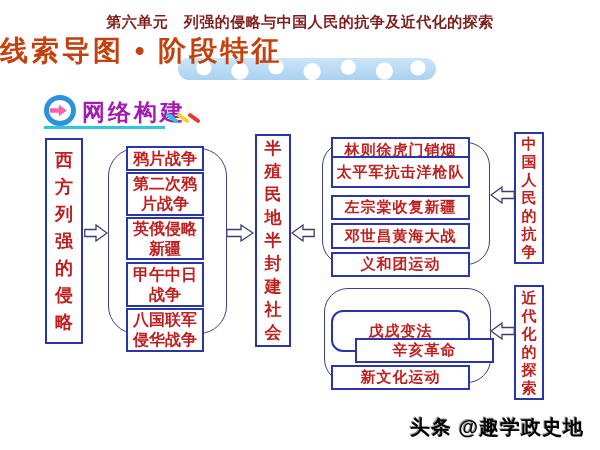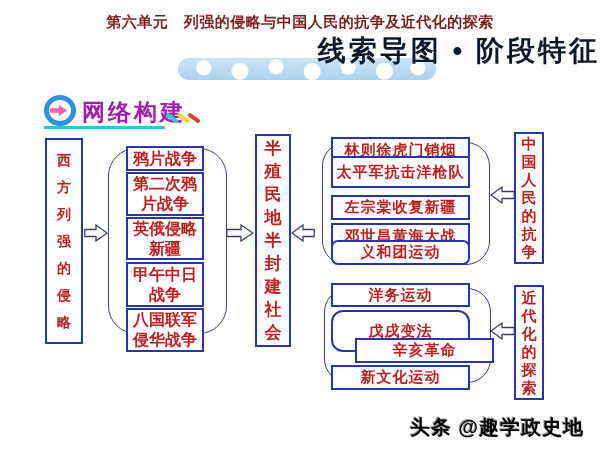--- a/index.html
+++ b/index.html
@@ -21,22 +21,22 @@
       radial-gradient(circle at 10% 45%, #ffffff 0 7px, rgba(255,255,255,0) 8px),
       radial-gradient(circle at 24% 60%, #ffffff 0 8px, rgba(255,255,255,0) 9px),
       radial-gradient(circle at 38% 40%, #ffffff 0 7px, rgba(255,255,255,0) 8px),
       radial-gradient(circle at 52% 62%, #ffffff 0 8px, rgba(255,255,255,0) 9px),
       radial-gradient(circle at 66% 42%, #ffffff 0 7px, rgba(255,255,255,0) 8px),
       radial-gradient(circle at 80% 60%, #ffffff 0 8px, rgba(255,255,255,0) 9px),
       radial-gradient(circle at 93% 45%, #ffffff 0 7px, rgba(255,255,255,0) 8px),
       linear-gradient(#cde4f8, #a9d2f0);
   }
   .main-title {
-    position:absolute; top:32px; left:0; width:600px; text-align:right;
-    color:#0f172a; font-size:28px; font-weight:bold; letter-spacing:3px;
+    position:absolute; top:32px; left:0; width:600px; text-align:left;
+    color:#c2410c; font-size:28px; font-weight:bold; letter-spacing:3px;
   }
   
   .badge-icon {
     position:absolute; left:44px; top:95px; width:32px; height:31px;
     border:5px solid #2b93dc; border-radius:50%; background:#fff;
     display:flex; align-items:center; justify-content:center;
   }
   .badge-arrow {
     width:17px; height:13px; background:#f263ae; margin-left:-3px;
     clip-path:polygon(0 32%, 52% 32%, 52% 5%, 100% 50%, 52% 95%, 52% 68%, 0 68%);
@@ -59,38 +59,38 @@
     justify-content:center; text-align:center; z-index:2;
     word-break:break-all; line-height:1.25;
   }
   .bracket {
     position:absolute; border:1.5px solid #3c3f8c; border-radius:28px;
     background:transparent; z-index:1;
   }
   .arrow-wrap { position:absolute; z-index:2; }
   
   .vbox { word-break:break-all; }
-  #left-box    { left:45px;  top:138px; width:38px; height:206px; font-size:14px; line-height:27px; padding:0 6px; }
+  #left-box    { left:45px;  top:138px; width:38px; height:206px; font-size:18px; line-height:27px; padding:0 6px; }
   #center-box  { left:255px; top:134px; width:36px; height:213px; font-size:17px; line-height:23px; padding:0 5px; }
   #res-box     { left:514px; top:132px; width:30px; height:132px; font-size:15px; line-height:18px; padding:0 3px; }
   #mod-box     { left:514px; top:285px; width:30px; height:115px; font-size:15px; line-height:18px; padding:0 4px; }
   
   .inv { left:126px; width:78px; font-size:16px; padding:0 2px;font-family:Liberation Serif, serif; }
   #inv1 { top:146px; height:25px; }
   #inv2 { top:172px; height:44px; }
   #inv3 { top:217px; height:43px; }
   #inv4 { top:262px; height:45px; }
   #inv5 { top:308px; height:44px; }
   
   .evt { left:331px; width:139px; font-size:15px; letter-spacing:1px; }
   #res1 { top:137px; height:26px; }
   #res2 { top:156px; height:32px;text-align:right; }
   #res3 { top:195px; height:25px; }
   #res4 { top:223px; height:26px; }
-  #res5 { top:240px; height:25px;border-radius:7px; }
+  #res5 { top:252px; height:25px; }
   #mod1 { top:283px; height:24px; }
   #mod2 { top:310px; height:42px;border-radius:12px; }
   #mod3 { top:338px; height:25px;margin-left:24px; }
   #mod4 { top:365px; height:25px; }
   #bracket-inv { left:108px; top:148px; width:119px; height:186px; }
   #bracket-res { left:322px; top:142px; width:168px; height:123px; border-radius:24px; }
   #bracket-mod { left:324px; top:288px; width:167px; height:95px;  border-radius:24px; }
   #arrow1 { left:84px;  top:224px; }
   #arrow2 { left:226px; top:224px; }
   #arrow3 { left:291px; top:224px; }
@@ -135,21 +135,20 @@
   <div class="box inv" id="inv5">八国联军侵华战争</div>
 
   <div class="box vbox" id="center-box">半殖民地半封建社会</div>
 
   <div class="box evt" id="res1">林则徐虎门销烟</div>
   <div class="box evt" id="res2">太平军抗击洋枪队</div>
   <div class="box evt" id="res3">左宗棠收复新疆</div>
   <div class="box evt" id="res4">邓世昌黄海大战</div>
   <div class="box evt" id="res5">义和团运动</div>
 
-  <div class="box evt" id="mod1">洋务运动</div>
   <div class="box evt" id="mod2">戊戌变法</div>
   <div class="box evt" id="mod3">辛亥革命</div>
   <div class="box evt" id="mod4">新文化运动</div>
 
   <div class="box vbox" id="res-box">中国人民的抗争</div>
   <div class="box vbox" id="mod-box">近代化的探索</div>
 
   <div class="arrow-wrap" id="arrow1">
     <svg width="24" height="18" viewBox="0 0 24 18">
       <polygon points="0.8,5.5 12,5.5 12,1 23,9 12,17 12,12.5 0.8,12.5" fill="#ffffff" stroke="#3c3f6e" stroke-width="1.3"></polygon>

